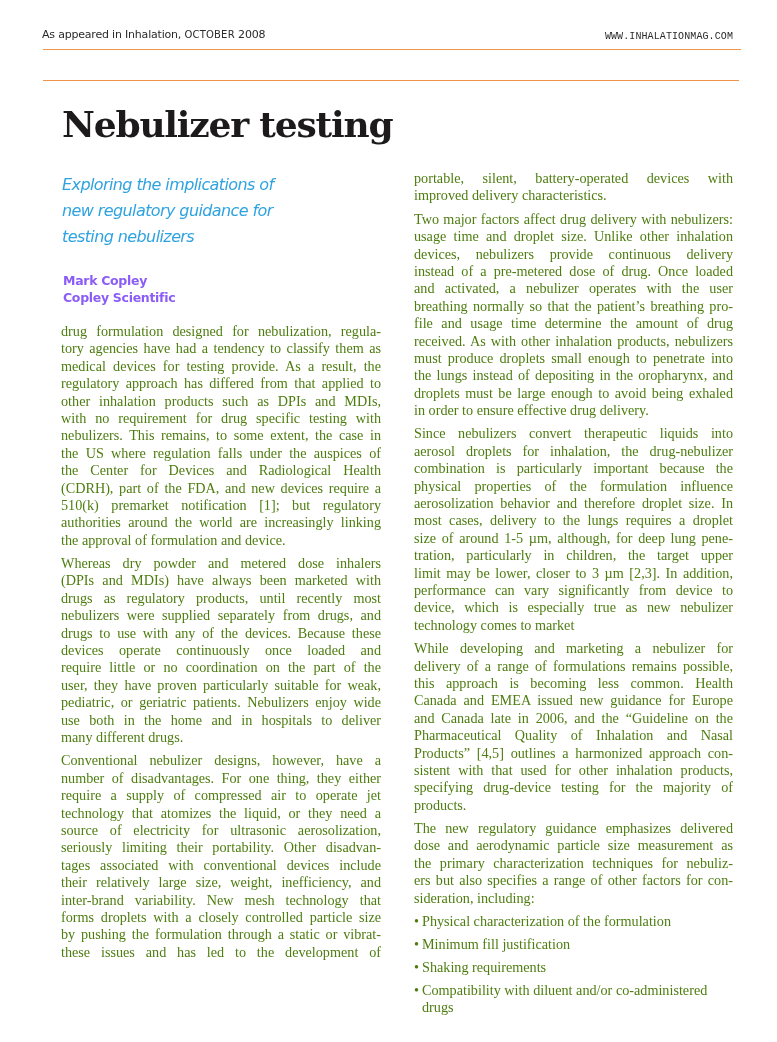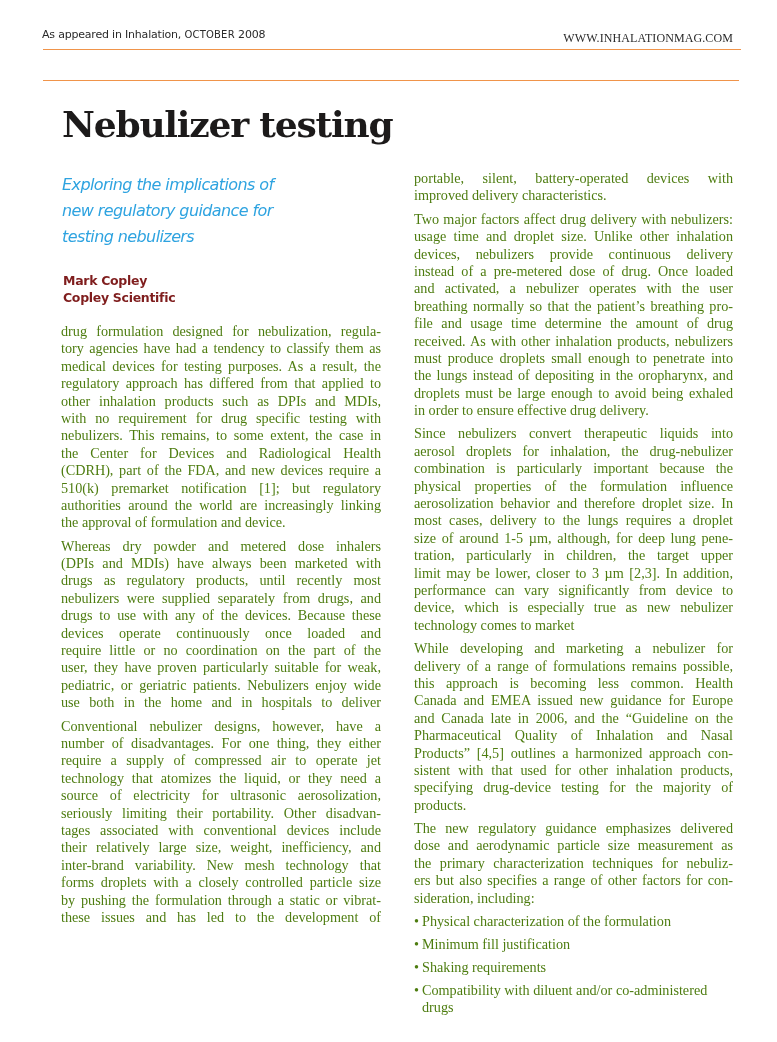--- a/index.html
+++ b/index.html
@@ -6,40 +6,40 @@
   body { width: 777px; height: 1042px; position: relative; overflow: hidden; }
   .page { position: absolute; left: 0; top: 0; width: 777px; height: 1042px; background: #fff; }
   .header-left {
     position: absolute; left: 42px; top: 28px;
     font-family: "DejaVu Sans", sans-serif; font-size: 11px; color: #2a2a2a;
     letter-spacing: -0.2px;
   }
   .header-left .sc { font-size: 10px; letter-spacing: 0.2px; }
   .header-right {
     position: absolute; right: 44px; top: 31px;
-    font-family: Liberation Serif, serif; font-size: 12px; color: #2a2a2a;
+    font-family: Liberation Mono, monospace; font-size: 10px; color: #2a2a2a;
     letter-spacing: 0.1px;
   }
   .rule-full-1 { position: absolute; left: 43px; top: 49px; width: 451px; height: 1px; background:#f0944a; }
 
   .title {
     position: absolute; left: 62px; top: 102px;
     font-family: "DejaVu Serif", serif; font-weight: bold; font-size: 36px;
     color: #1c1a1a; letter-spacing: -1.2px; line-height: 44px; text-align: right;
   }
   .subtitle {
     position: absolute; left: 62px; top: 172px; width: 330px;
     font-family: "DejaVu Sans", sans-serif; font-weight: normal; font-style: italic;
     font-size: 16px; line-height: 26px; color: #2ea3e0; letter-spacing: -0.6px;
   }
   .subtitle div { white-space: nowrap; }
   .author {
     position: absolute; left: 63px; top: 272px;
     font-family: "DejaVu Sans", sans-serif; font-weight: bold; font-size: 12.5px;
-    line-height: 17px; color: #7f1d1d; letter-spacing: -0.3px;
+    line-height: 17px; color: #8b5cf6; letter-spacing: -0.3px;
   }
   .col {
     position: absolute; width: 320px;
     font-family: "Liberation Serif", serif; font-size: 14.2px; color: #4d7c0f;
   }
   .col.left { left: 61px; top: 323px; }
   .col.right { left: 414px; top: 170px; width: 319px; }
   .para { margin: 0 0 6px 0; }
   .line {
     display: block; height: 17.4px; line-height: 17.4px;
@@ -75,42 +75,44 @@
 
   <div class="author">
     <div>Mark Copley</div>
     <div>Copley Scientific</div>
   </div>
 
   <div class="col left" id="col-left">
       <div class="para">
         <span class="line">drug formulation designed for nebulization, regula-</span>
         <span class="line">tory agencies have had a tendency to classify them as</span>
-        <span class="line">medical devices for testing purposes. As a result, the</span>
+        <span class="line">medical devices for testing provide. As a result, the</span>
         <span class="line">regulatory approach has differed from that applied to</span>
         <span class="line">other inhalation products such as DPIs and MDIs,</span>
         <span class="line">with no requirement for drug specific testing with</span>
         <span class="line">nebulizers. This remains, to some extent, the case in</span>
+        <span class="line">the US where regulation falls under the auspices of</span>
         <span class="line">the Center for Devices and Radiological Health</span>
         <span class="line">(CDRH), part of the FDA, and new devices require a</span>
         <span class="line">510(k) premarket notification [1]; but regulatory</span>
         <span class="line">authorities around the world are increasingly linking</span>
         <span class="line last">the approval of formulation and device.</span>
       </div>
       <div class="para">
         <span class="line">Whereas dry powder and metered dose inhalers</span>
         <span class="line">(DPIs and MDIs) have always been marketed with</span>
         <span class="line">drugs as regulatory products, until recently most</span>
         <span class="line">nebulizers were supplied separately from drugs, and</span>
         <span class="line">drugs to use with any of the devices. Because these</span>
         <span class="line">devices operate continuously once loaded and</span>
         <span class="line">require little or no coordination on the part of the</span>
         <span class="line">user, they have proven particularly suitable for weak,</span>
         <span class="line">pediatric, or geriatric patients. Nebulizers enjoy wide</span>
         <span class="line">use both in the home and in hospitals to deliver</span>
+        <span class="line last">many different drugs.</span>
       </div>
       <div class="para">
         <span class="line">Conventional nebulizer designs, however, have a</span>
         <span class="line">number of disadvantages. For one thing, they either</span>
         <span class="line">require a supply of compressed air to operate jet</span>
         <span class="line">technology that atomizes the liquid, or they need a</span>
         <span class="line">source of electricity for ultrasonic aerosolization,</span>
         <span class="line">seriously limiting their portability. Other disadvan-</span>
         <span class="line">tages associated with conventional devices include</span>
         <span class="line">their relatively large size, weight, inefficiency, and</span>

